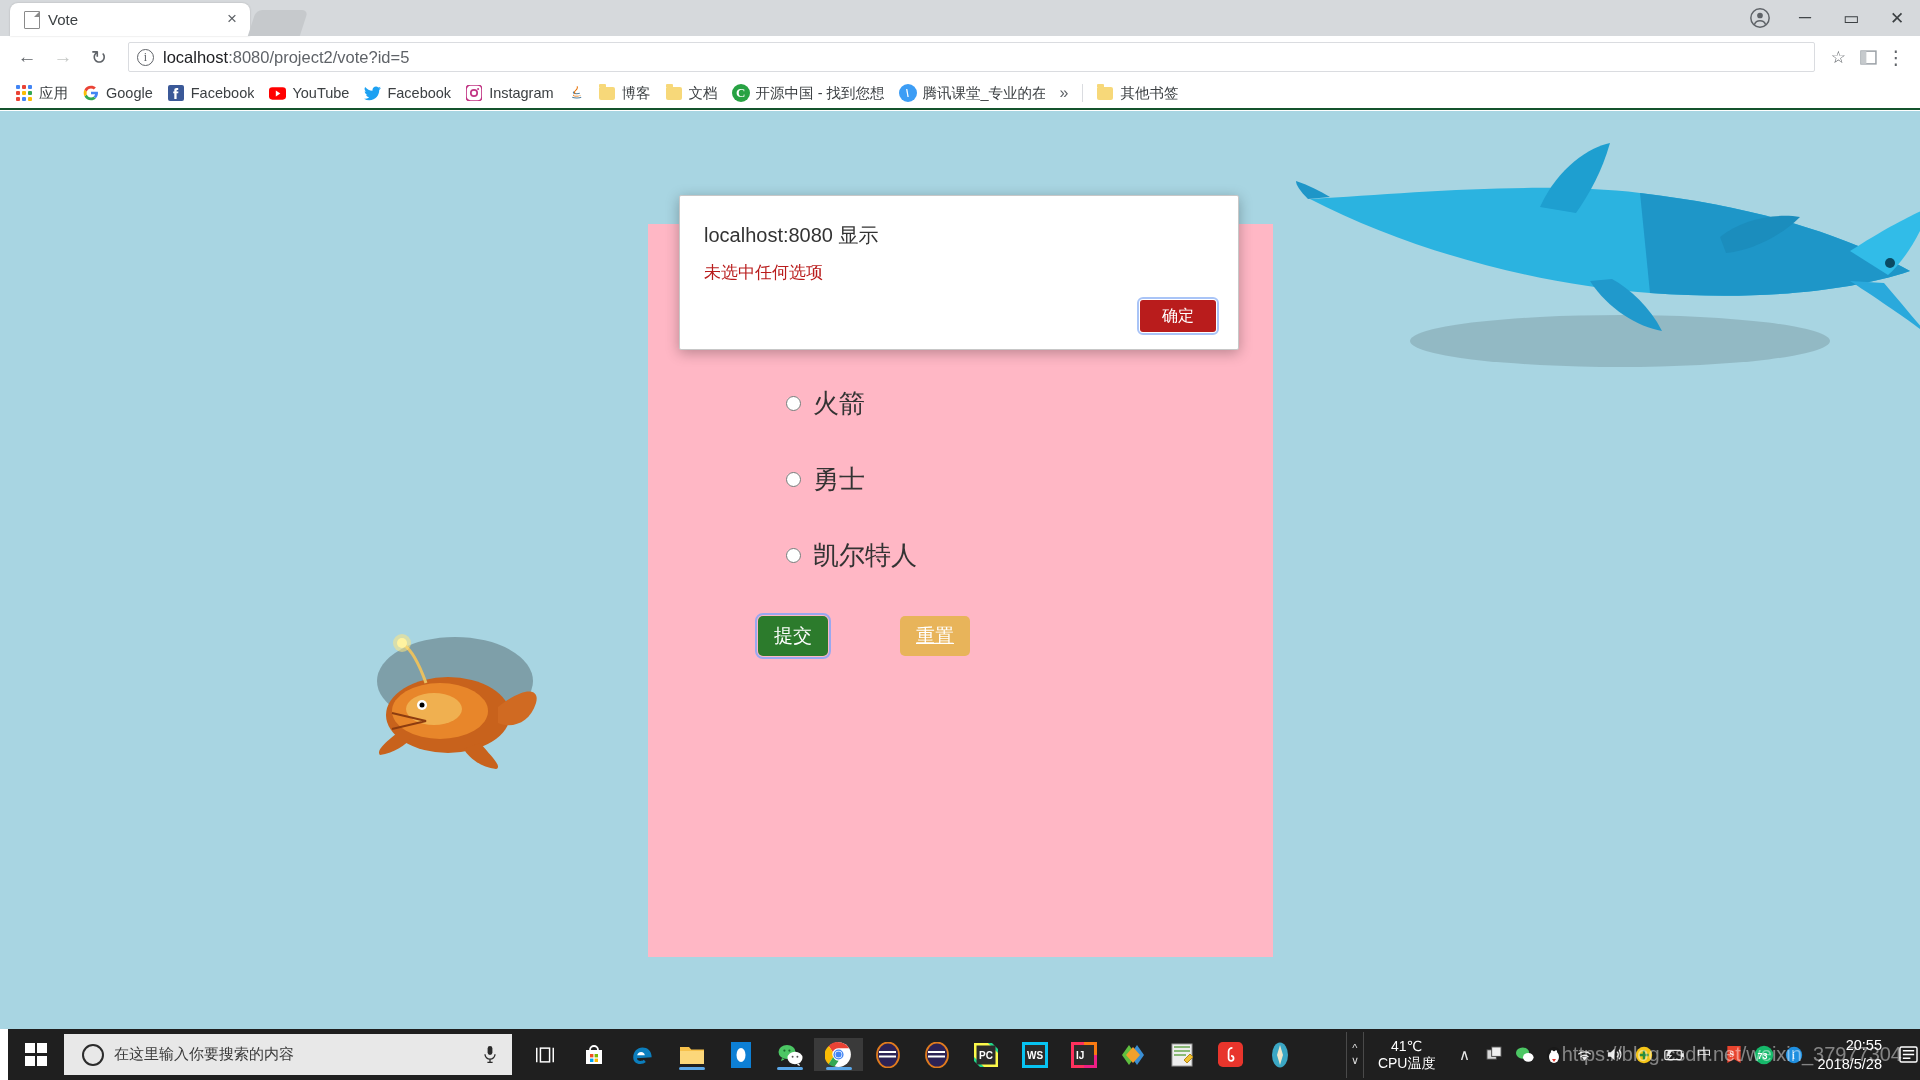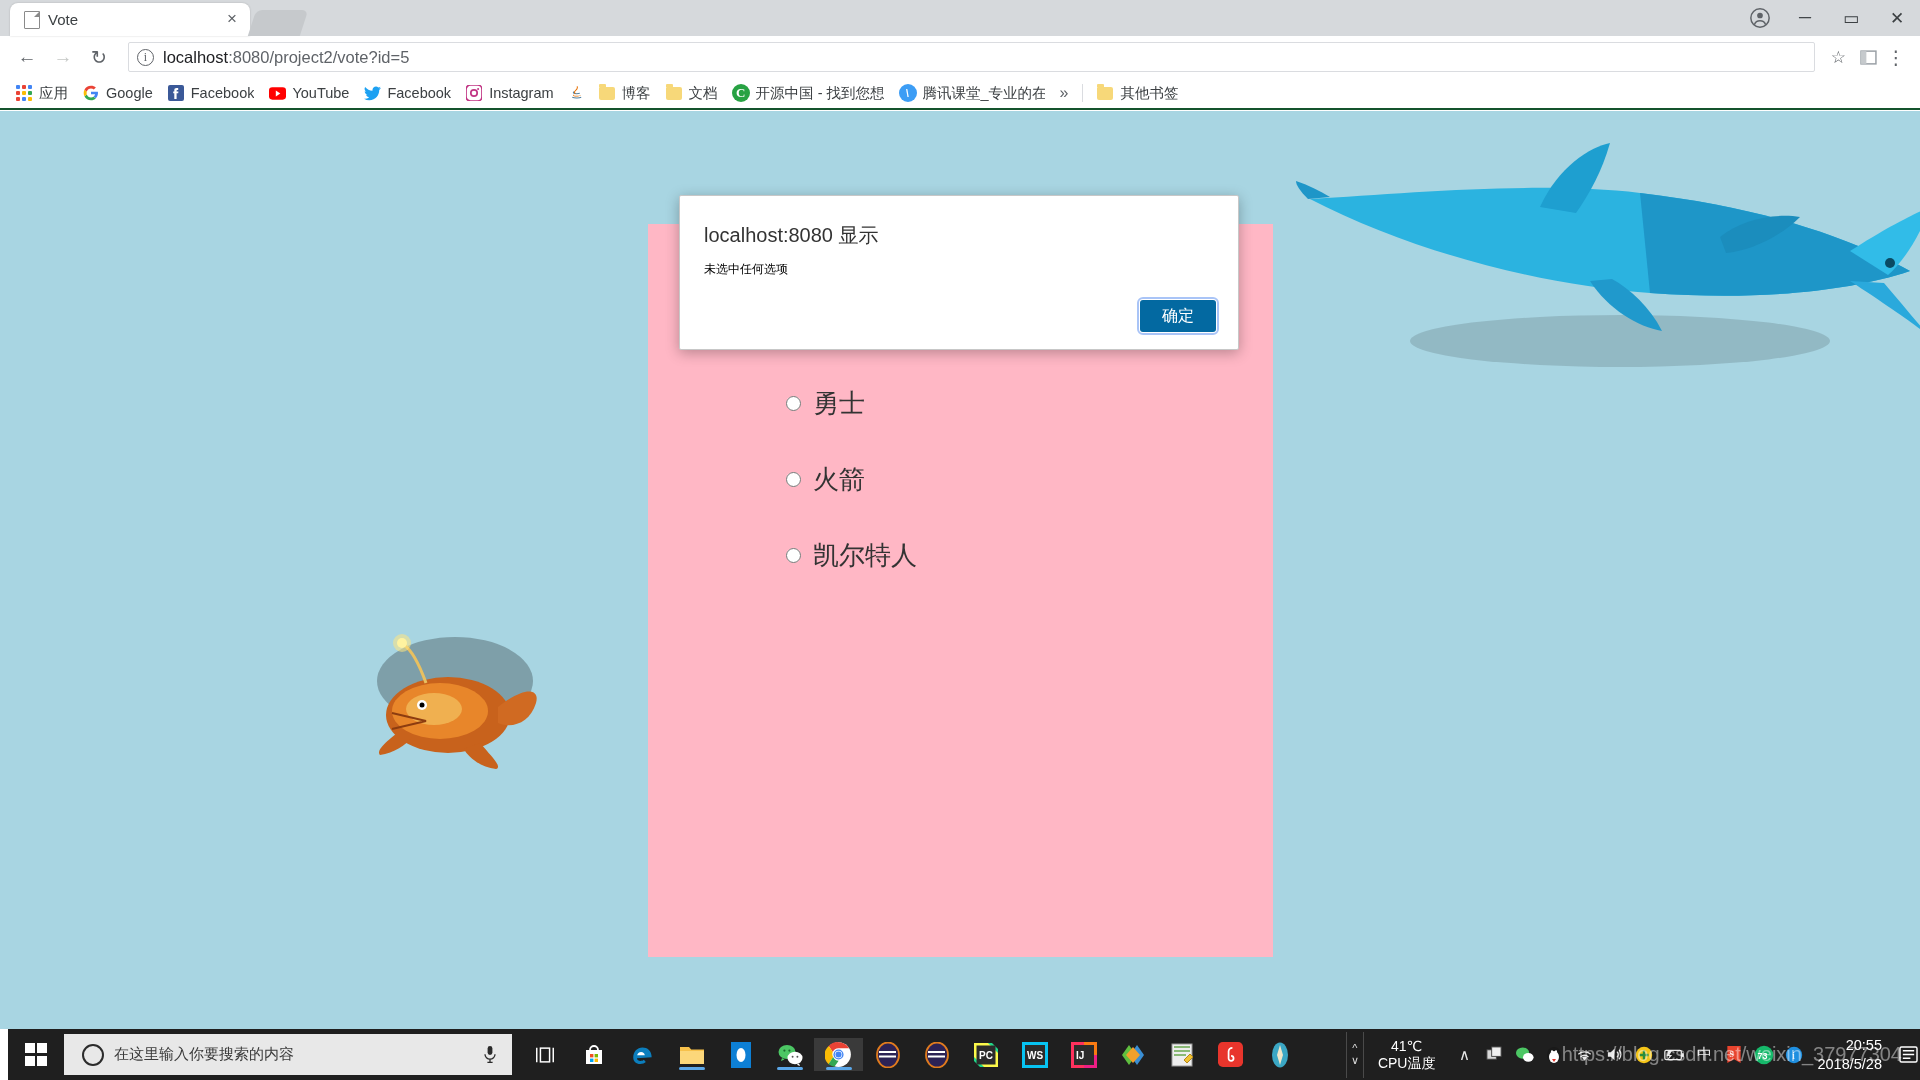--- a/index.html
+++ b/index.html
@@ -106,24 +106,24 @@
   .btn-reset { background:#e8b45a; margin-left: 72px; text-decoration: underline; }
 
   
   .dialog {
     position:absolute; left:679px; top:84px; width:560px; height:155px;
     background:#ffffff; border:1px solid #c7c7c7; border-radius: 2px;
     box-shadow: 0 3px 14px rgba(0,0,0,.28);
     z-index: 50;
   }
   .dlg-origin { font-size: 20px; color:#333; padding: 26px 24px 0 24px; font-weight: normal; }
-  .dlg-msg { font-size: 12px; color:#000000; padding: 12px 24px 0 24px; }
+  .dlg-msg { font-size: 17px; color:#b91c1c; padding: 12px 24px 0 24px; }
   .dlg-actions { position:absolute; right: 22px; bottom: 17px; }
   .dlg-ok {
-    background:#0369a1; color:#fff; border:none; font-size:16px;
+    background:#b91c1c; color:#fff; border:none; font-size:16px;
     padding: 0 22px; height: 32px; border-radius: 3px; cursor:pointer;
     outline: 2px solid #a9c4f7; outline-offset: 1px;
   }
 
   
   .taskbar { position:absolute; left:8px; bottom:0; width:1920px; height:51px; background:#1f1f1f; display:flex; align-items:center; }
   .start-btn { width:56px; height:51px; display:flex; align-items:center; justify-content:center; cursor:pointer; }
   .win-logo { display:grid; grid-template-columns: 10px 10px; grid-template-rows: 10px 10px; gap:2.5px; }
   .win-logo i { display:block; background:#fff; }
 
@@ -351,33 +351,37 @@
 
     <form class="vote-panel">
       <h1 class="vote-title">2018年哪只队伍将会夺冠</h1>
 
       <div class="opt-list">
         <div class="opt">
           <input type="radio" name="team" id="o0" style="">
           <label for="o0">骑士</label>
         </div>
         <div class="opt">
+          <input type="radio" name="team" id="o1" style="">
+          <label for="o1">火箭</label>
+        </div>
+        <div class="opt">
           <input type="radio" name="team" id="o2" style="">
           <label for="o2">勇士</label>
-        </div>
-        <div class="opt">
-          <input type="radio" name="team" id="o1" style="">
-          <label for="o1">火箭</label>
         </div>
         <div class="opt">
           <input type="radio" name="team" id="o3" style="">
           <label for="o3">凯尔特人</label>
         </div>
       </div>
 
+      <div class="btn-row">
+        <button type="button" class="btn btn-submit">提交</button>
+        <button type="button" class="btn btn-reset">重置</button>
+      </div>
     </form>
 
     <div class="dialog">
       <div class="dlg-origin">localhost:8080 显示</div>
       <div class="dlg-msg">未选中任何选项</div>
       <div class="dlg-actions">
         <button class="dlg-ok">确定</button>
       </div>
     </div>
 

